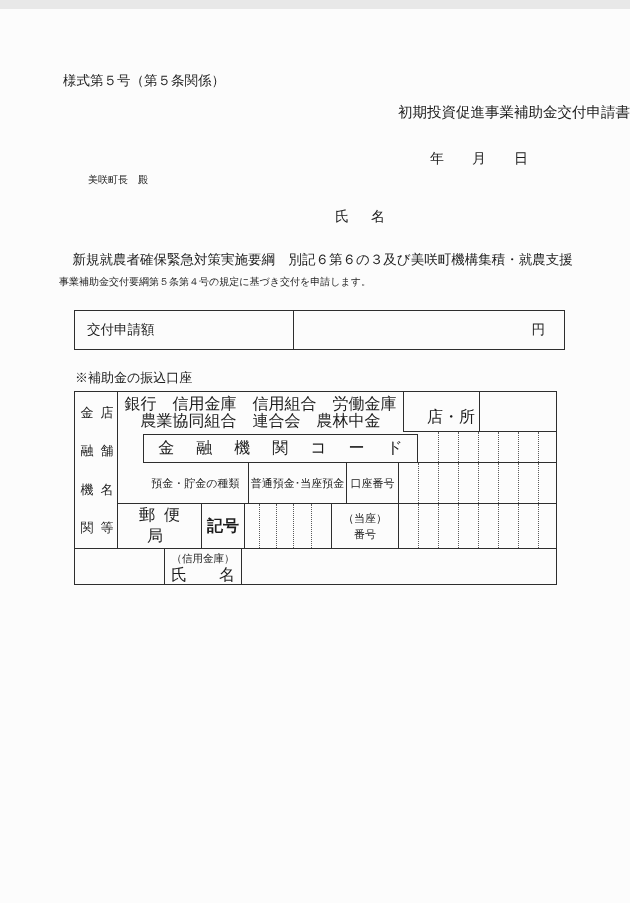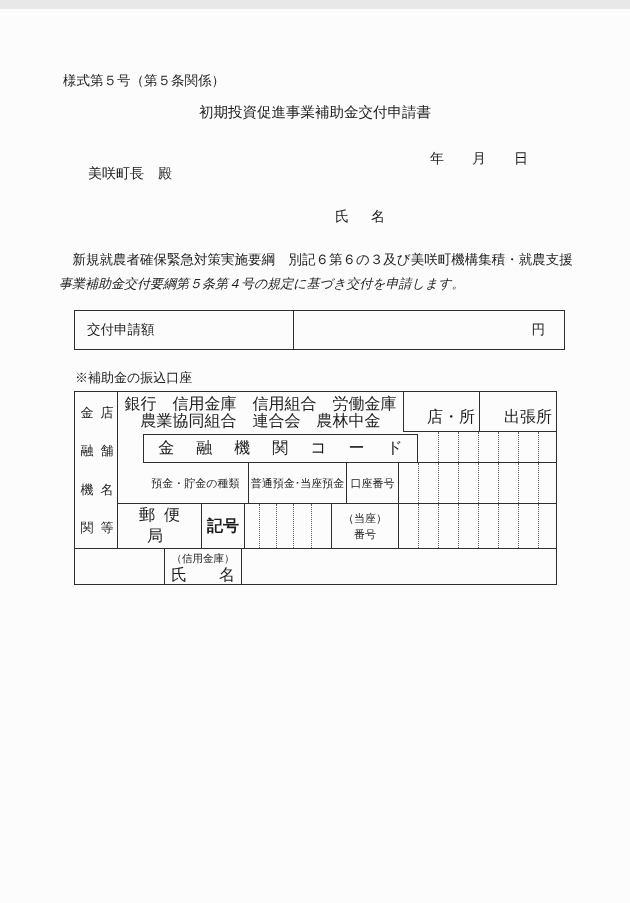--- a/index.html
+++ b/index.html
@@ -18,35 +18,35 @@
   .sm{font-size:11px;}
   .md{font-size:16px;}
 </style>
 </head>
 <body>
 
 <div class="page">
 
   <div class="abs" style="left:63px;top:63px;font-size:13.5px;">様式第５号（第５条関係）</div>
 
-  <div class="abs" style="left:0;top:94px;width:630px;text-align:center;font-size:14.5px;white-space:pre;">初期投資促進事業補助金交付申請書</div>
+  <div class="abs" style="left:0;top:94px;width:630px;text-align:right;font-size:14.5px;white-space:pre;">初期投資促進事業補助金交付申請書</div>
 
   <div class="abs" style="left:430px;top:141px;display:flex;gap:28px;font-size:14px;">
     <span>年</span>
     <span>月</span>
     <span>日</span>
   </div>
 
-  <div class="abs" style="left:88px;top:156px;font-size:14px;">美咲町長　殿</div>
+  <div class="abs" style="left:88px;top:164px;font-size:10px;">美咲町長　殿</div>
 
   <div class="abs" style="left:335px;top:199px;font-size:14px;letter-spacing:4px;">氏　名</div>
 
   <div>
     <div class="abs" style="left:59px;top:242px;font-size:13.5px;">　新規就農者確保緊急対策実施要綱　別記６第６の３及び美咲町機構集積・就農支援</div>
-    <div class="abs" style="left:59px;top:266px;font-size:13px;font-style:italic;">事業補助金交付要綱第５条第４号の規定に基づき交付を申請します。</div>
+    <div class="abs" style="left:59px;top:266px;font-size:10px;">事業補助金交付要綱第５条第４号の規定に基づき交付を申請します。</div>
   </div>
 
   <div class="box" style="left:74px;top:301px;width:491px;height:40px;">
     <div class="ln" style="left:218px;top:0;width:1px;height:38px;"></div>
     <div class="cell" style="left:0;top:0;width:218px;height:38px;justify-content:flex-start;padding-left:12px;font-size:13.5px;">交付申請額</div>
     <div class="cell" style="left:219px;top:0;width:250px;height:38px;justify-content:flex-end;font-size:13.5px;"></div>
     <div class="cell" style="left:380px;top:0;width:90px;height:38px;justify-content:flex-end;padding-right:14px;font-size:13.5px;">円</div>
   </div>
 
   <div class="abs" style="left:75px;top:360px;font-size:13px;">※補助金の振込口座</div>
@@ -111,21 +111,20 @@
         <span>名</span>
         <span>等</span>
       </div>
     </div>
 
     <div class="cell md" style="left:43px;top:1px;width:285px;height:38px;flex-direction:column;line-height:17px;">
       <div style="white-space:pre;">銀行　信用金庫　信用組合　労働金庫</div>
       <div style="white-space:pre;">農業協同組合　連合会　農林中金</div>
     </div>
     <div class="cell-br md" style="left:329px;top:0;width:75px;height:39px;">店・所</div>
-    <div class="cell-br md" style="left:405px;top:0;width:76px;height:39px;">出張所</div>
 
     <div class="cell md" style="left:68px;top:42px;width:275px;height:28px;letter-spacing:22px;text-indent:22px;white-space:nowrap;">金融機関コード</div>
     <div class="cell" style="left:343px;top:40px;width:138px;height:30px;"></div>
 
     <div class="cell sm" style="left:68px;top:71px;width:105px;height:40px;">預金・貯金の種類</div>
     <div class="cell sm" style="left:174px;top:71px;width:97px;height:40px;">普通預金･当座預金</div>
     <div class="cell sm" style="left:272px;top:71px;width:51px;height:40px;">口座番号</div>
     <div class="cell" style="left:324px;top:71px;width:157px;height:40px;"></div>
 
     <div class="cell md" style="left:43px;top:112px;width:83px;height:44px;letter-spacing:9px;text-indent:9px;">郵便局</div>

